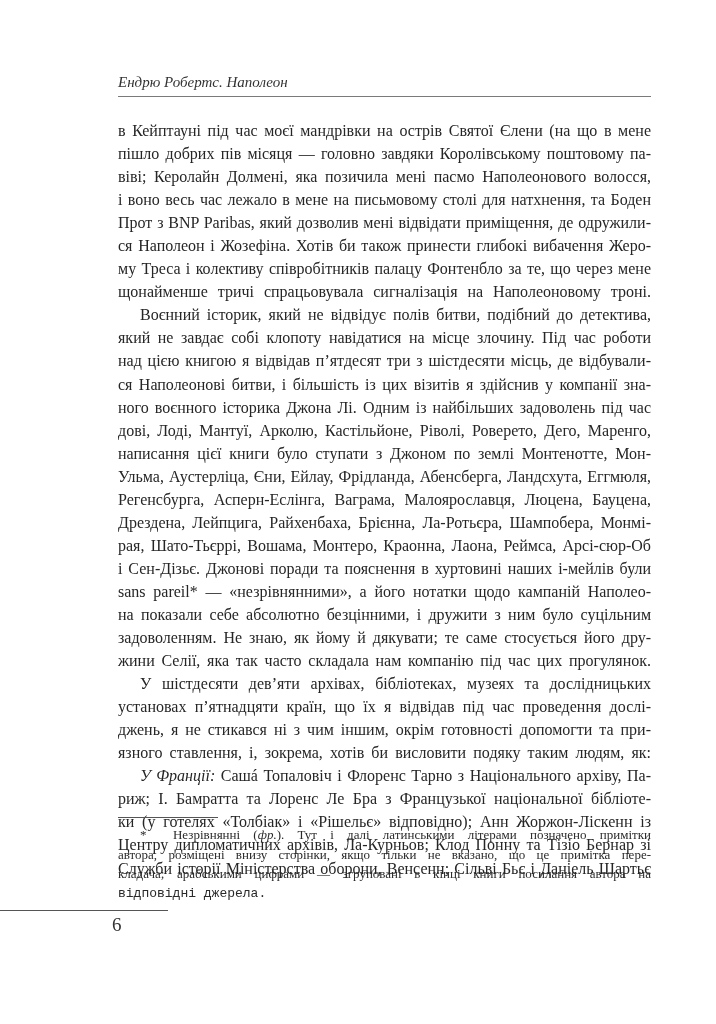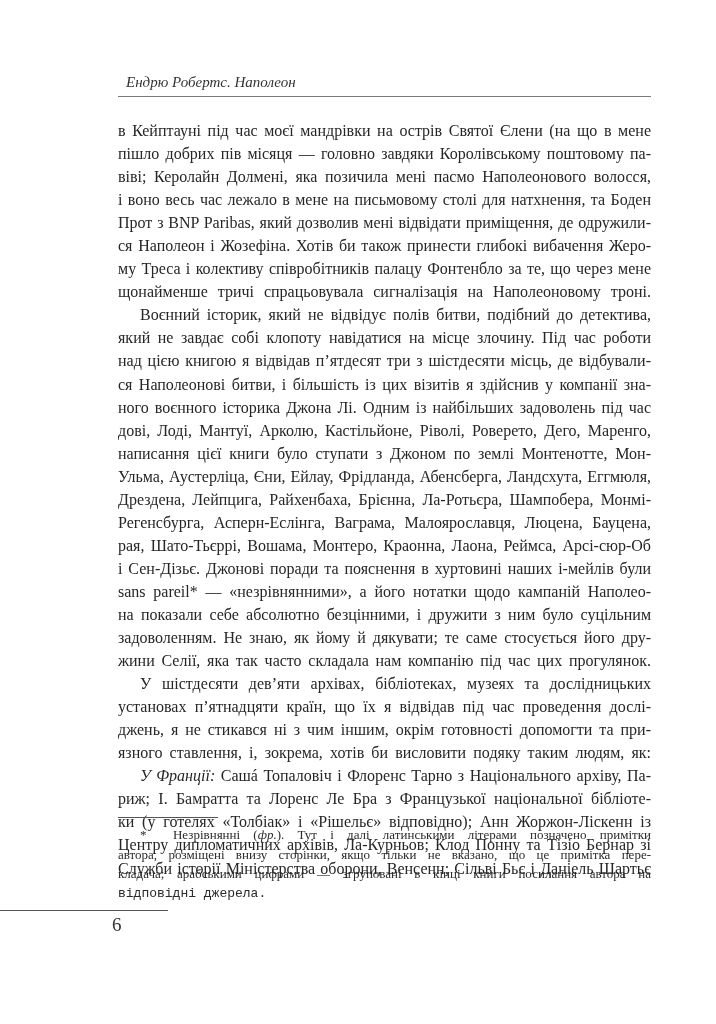--- a/index.html
+++ b/index.html
@@ -2,21 +2,21 @@
 <html><head>
 <meta charset="utf-8">
 <style>
   html, body { margin: 0; padding: 0; }
   body {
     width: 716px; height: 1024px; background: #ffffff; position: relative; overflow: hidden;
     font-family: "DejaVu Serif", "Liberation Serif", serif; color: #2a2a2a;
   }
   .header {
     position: absolute; left: 118px; top: 74px; width: 533px;
-    font-family: "Liberation Serif", serif; font-style: italic; font-size: 15px; color: #333; margin-left: 8px;
+    font-family: "Liberation Serif", serif; font-style: italic; font-size: 15px; color: #333;
   }
   .header-rule {
     position: absolute; left: 118px; top: 96px; width: 533px; height: 0;
     border-top: 1.5px solid #7a7a7a;
   }
   .body-text {
     position: absolute; left: 118px; top: 119px; width: 533px;
     font-family: "Liberation Serif", serif; font-size: 16px; line-height: 23.05px;
     text-align: justify; color: #262626;
   }
@@ -59,22 +59,22 @@
   <span class="line">щонайменше тричі спрацьовувала сигналізація на Наполеоновому троні.</span>
 
   <span class="line indent">Воєнний історик, який не відвідує полів битви, подібний до детектива,</span>
   <span class="line">який не завдає собі клопоту навідатися на місце злочину. Під час роботи</span>
   <span class="line">над цією книгою я відвідав п’ятдесят три з шістдесяти місць, де відбували-</span>
   <span class="line">ся Наполеонові битви, і більшість із цих візитів я здійснив у компанії зна-</span>
   <span class="line">ного воєнного історика Джона Лі. Одним із найбільших задоволень під час</span>
   <span class="line">дові, Лоді, Мантуї, Арколю, Кастільйоне, Ріволі, Роверето, Дего, Маренго,</span>
   <span class="line">написання цієї книги було ступати з Джоном по землі Монтенотте, Мон-</span>
   <span class="line">Ульма, Аустерліца, Єни, Ейлау, Фрідланда, Абенсберга, Ландсхута, Еггмюля,</span>
+  <span class="line">Регенсбурга, Асперн-Еслінга, Ваграма, Малоярославця, Люцена, Бауцена,</span>
   <span class="line">Дрездена, Лейпцига, Райхенбаха, Брієнна, Ла-Ротьєра, Шампобера, Монмі-</span>
-  <span class="line">Регенсбурга, Асперн-Еслінга, Ваграма, Малоярославця, Люцена, Бауцена,</span>
   <span class="line">рая, Шато-Тьєррі, Вошама, Монтеро, Краонна, Лаона, Реймса, Арсі-сюр-Об</span>
   <span class="line">і Сен-Дізьє. Джонові поради та пояснення в хуртовині наших і-мейлів були</span>
   <span class="line">sans pareil* — «незрівнянними», а його нотатки щодо кампаній Наполео-</span>
   <span class="line">на показали себе абсолютно безцінними, і дружити з ним було суцільним</span>
   <span class="line">задоволенням. Не знаю, як йому й дякувати; те саме стосується його дру-</span>
   <span class="line">жини Селії, яка так часто складала нам компанію під час цих прогулянок.</span>
 
   <span class="line indent">У шістдесяти дев’яти архівах, бібліотеках, музеях та дослідницьких</span>
   <span class="line">установах п’ятнадцяти країн, що їх я відвідав під час проведення дослі-</span>
   <span class="line">джень, я не стикався ні з чим іншим, окрім готовності допомогти та при-</span>

